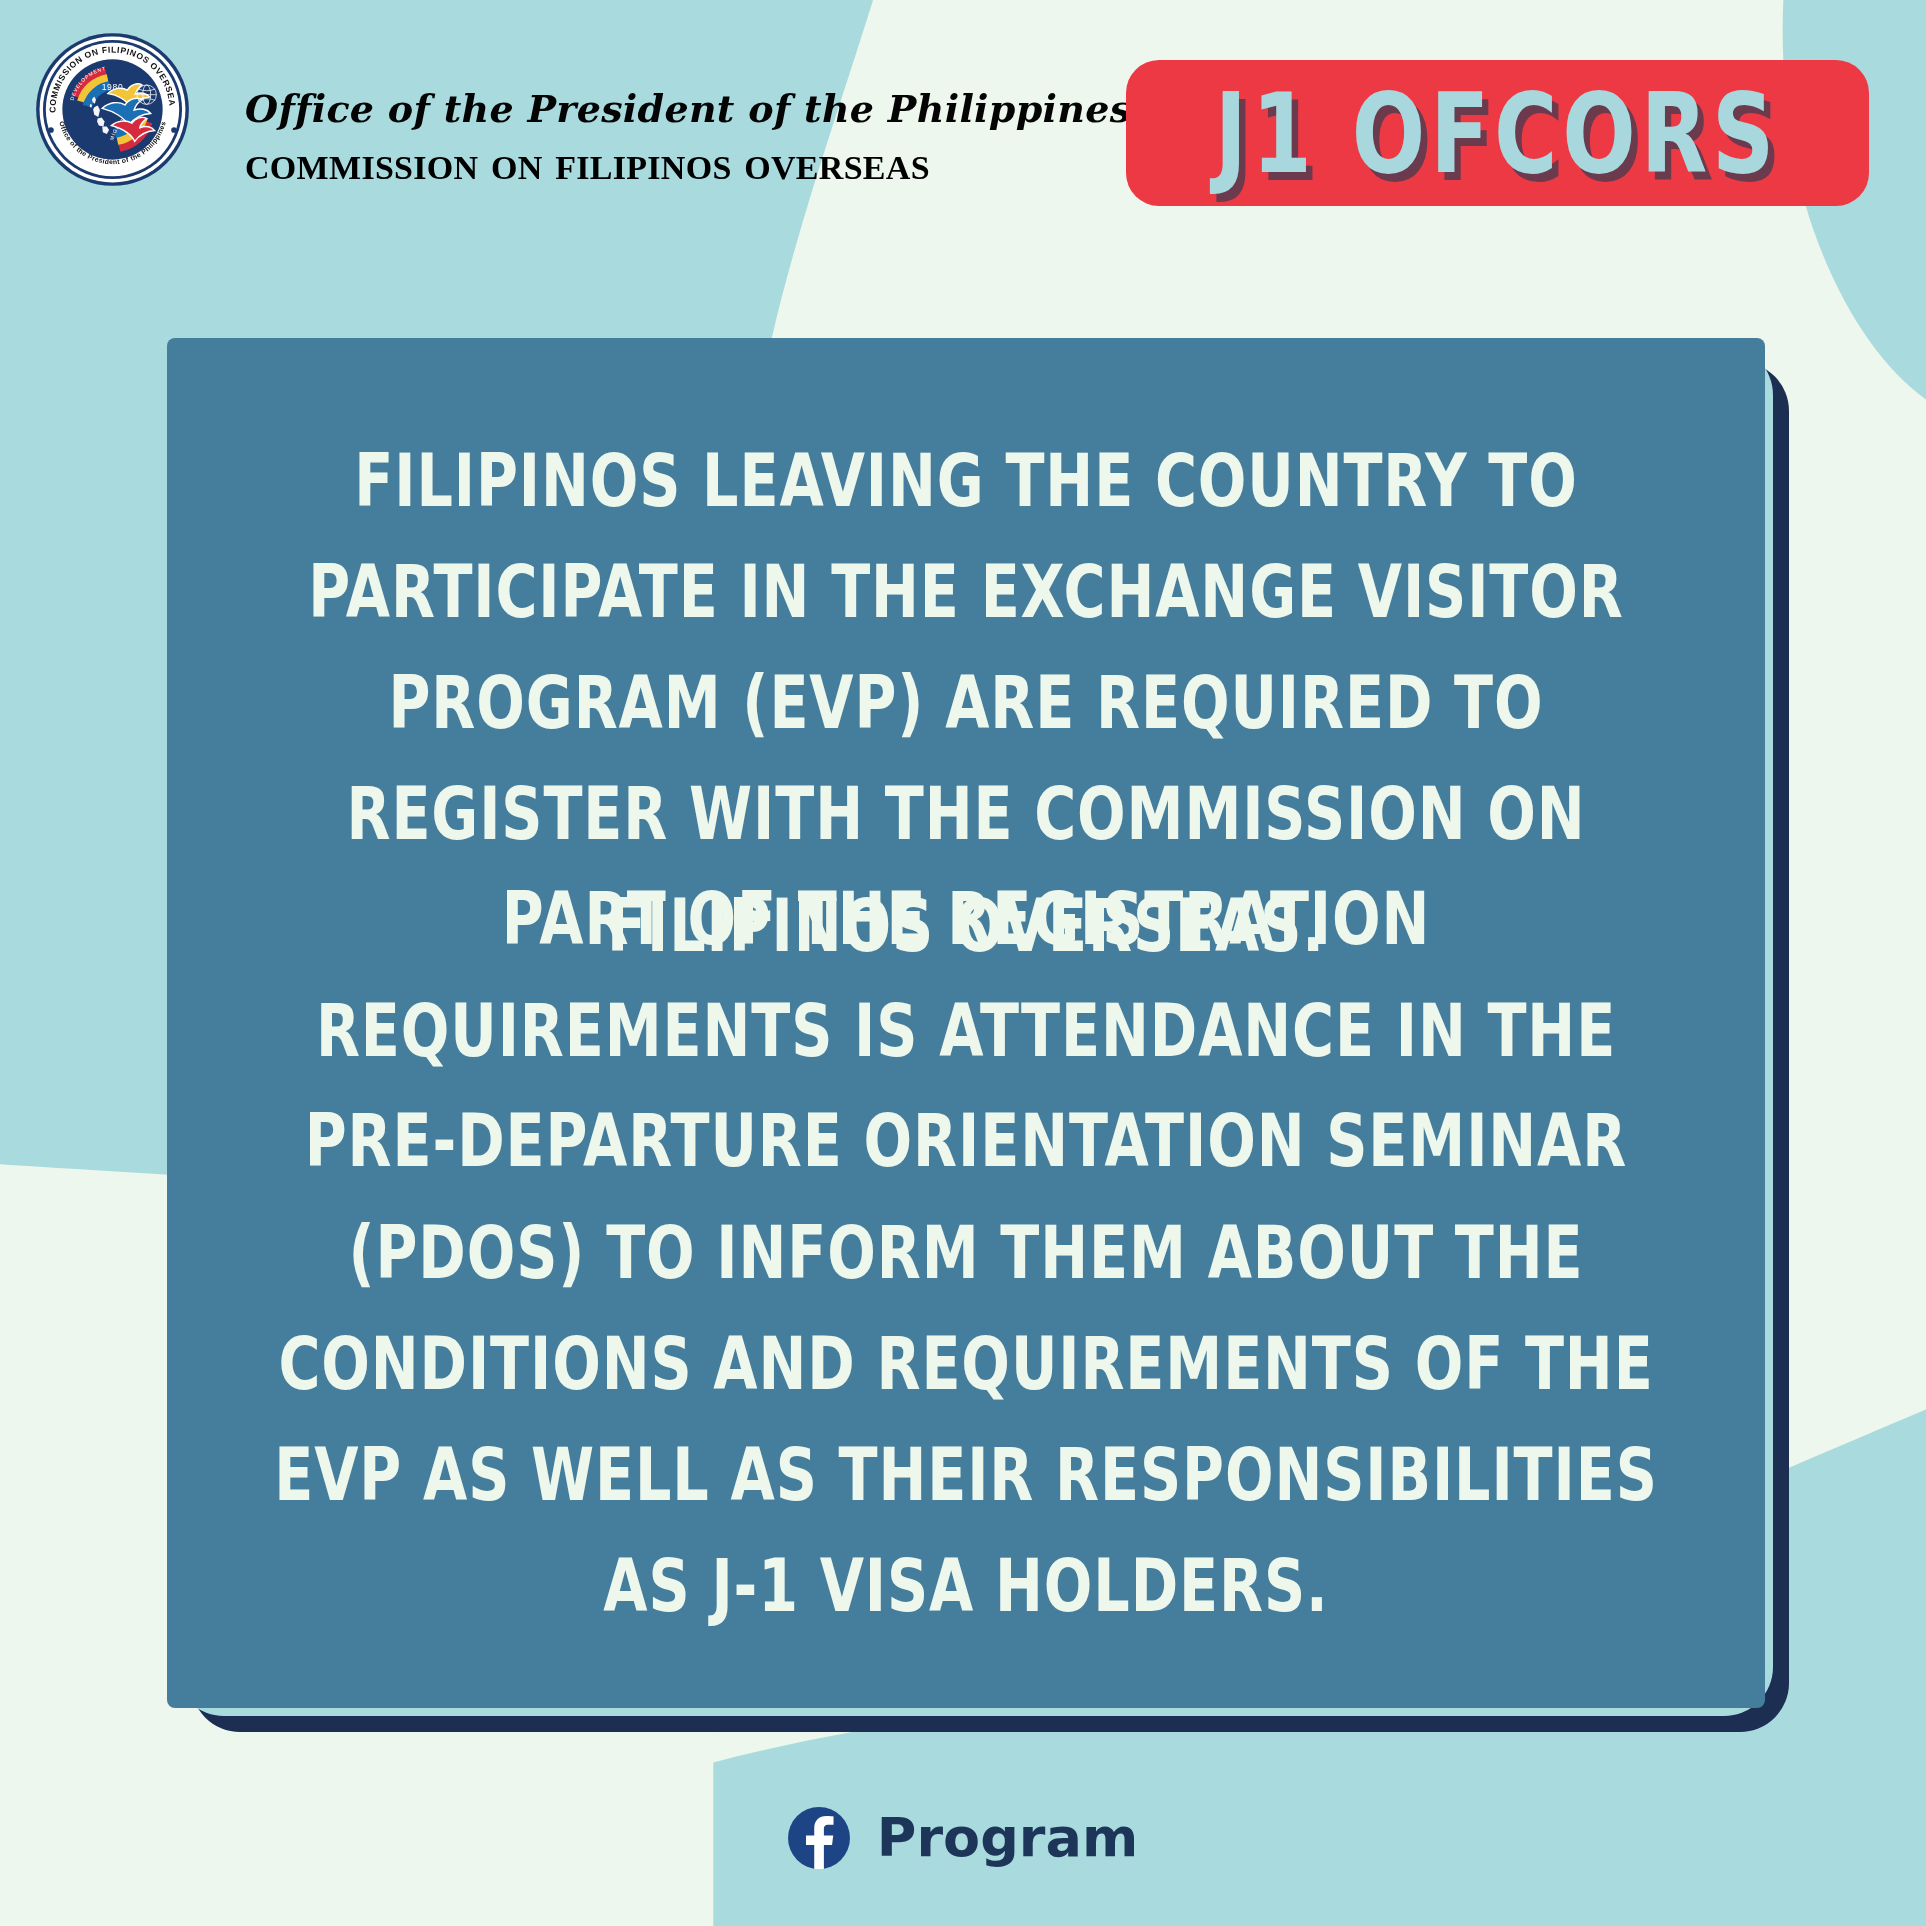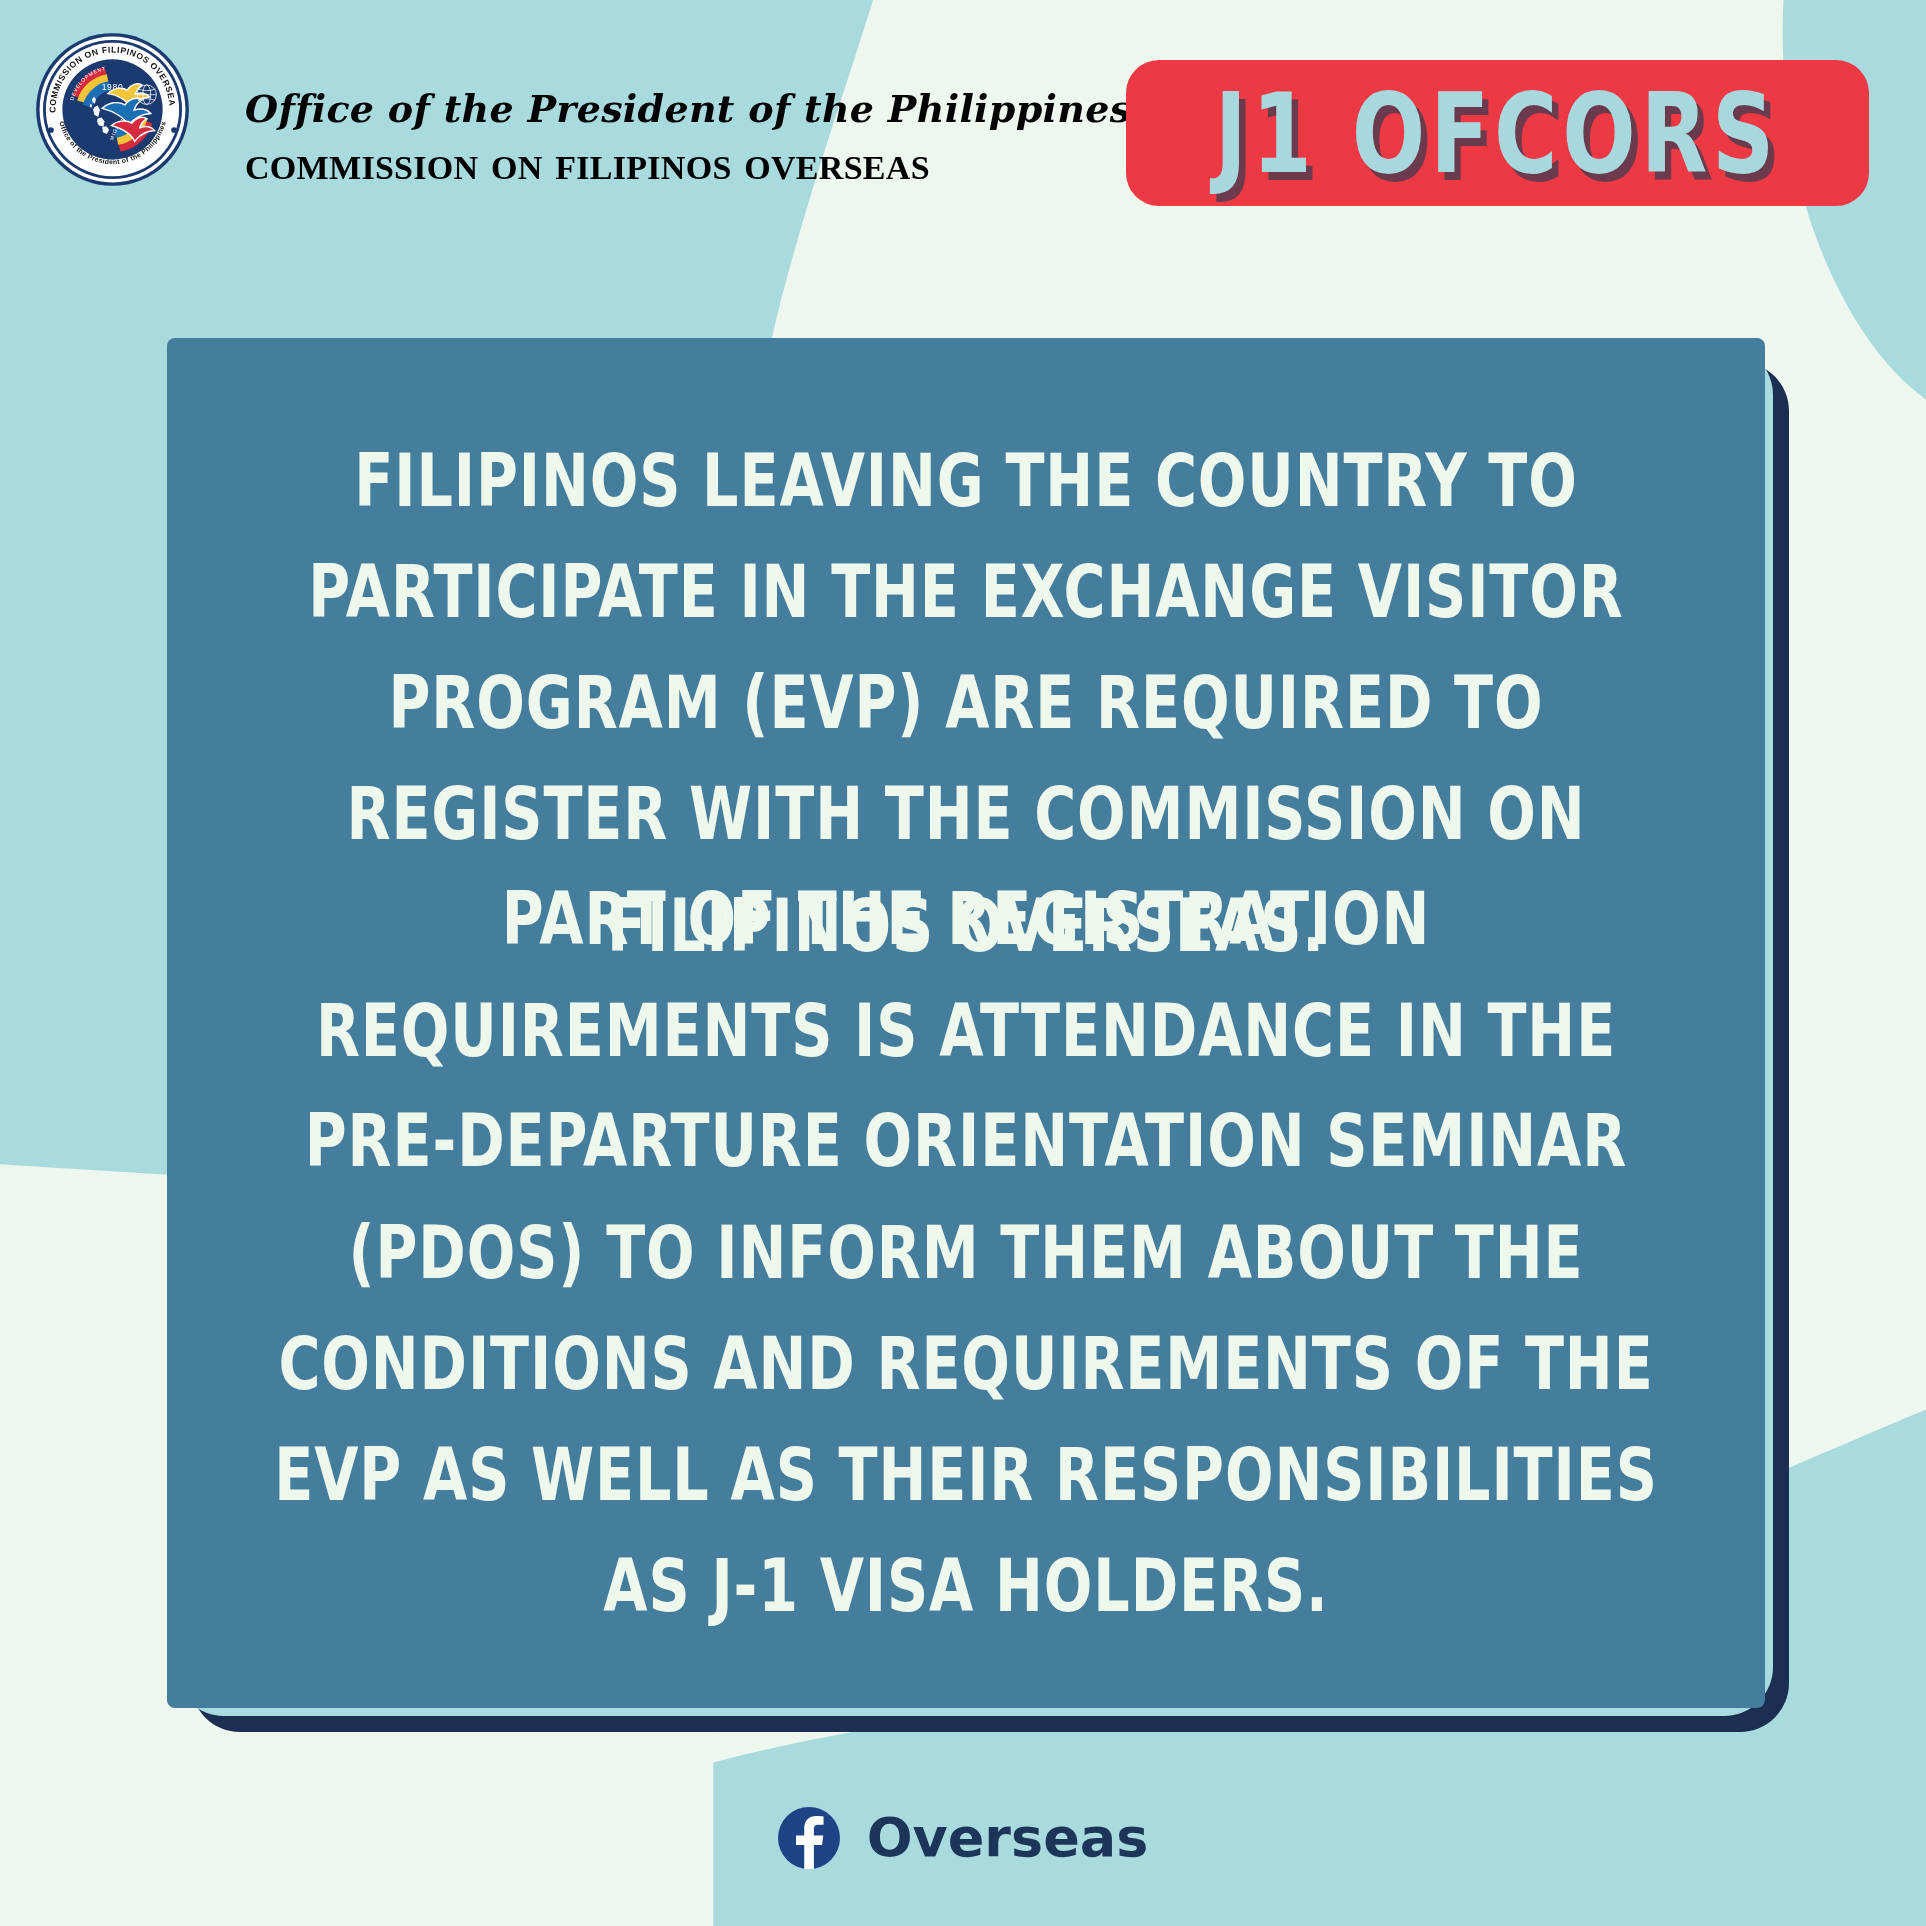--- a/index.html
+++ b/index.html
@@ -299,17 +299,17 @@
     </div>
   </div>
 
   <div class="footer">
     <span class="fb-icon">
       <svg viewBox="0 0 108 108" width="62" height="62" aria-hidden="true">
         <path d="M62.5 108 V66 h14.2 l2.1-16.4H62.5v-10.5c0-4.7 1.3-8 8.1-8h8.7V16.4
                  c-1.5-.2-6.6-.7-12.6-.7-12.5 0-21 7.6-21 21.6v12.3H31.4V66h14.3v42z" fill="#ffffff"></path>
       </svg>
     </span>
-    <span class="fb-handle">Overseas</span>
+    <span class="fb-handle">Program</span>
   </div>
 
 </div>
 
 
 </body></html>

